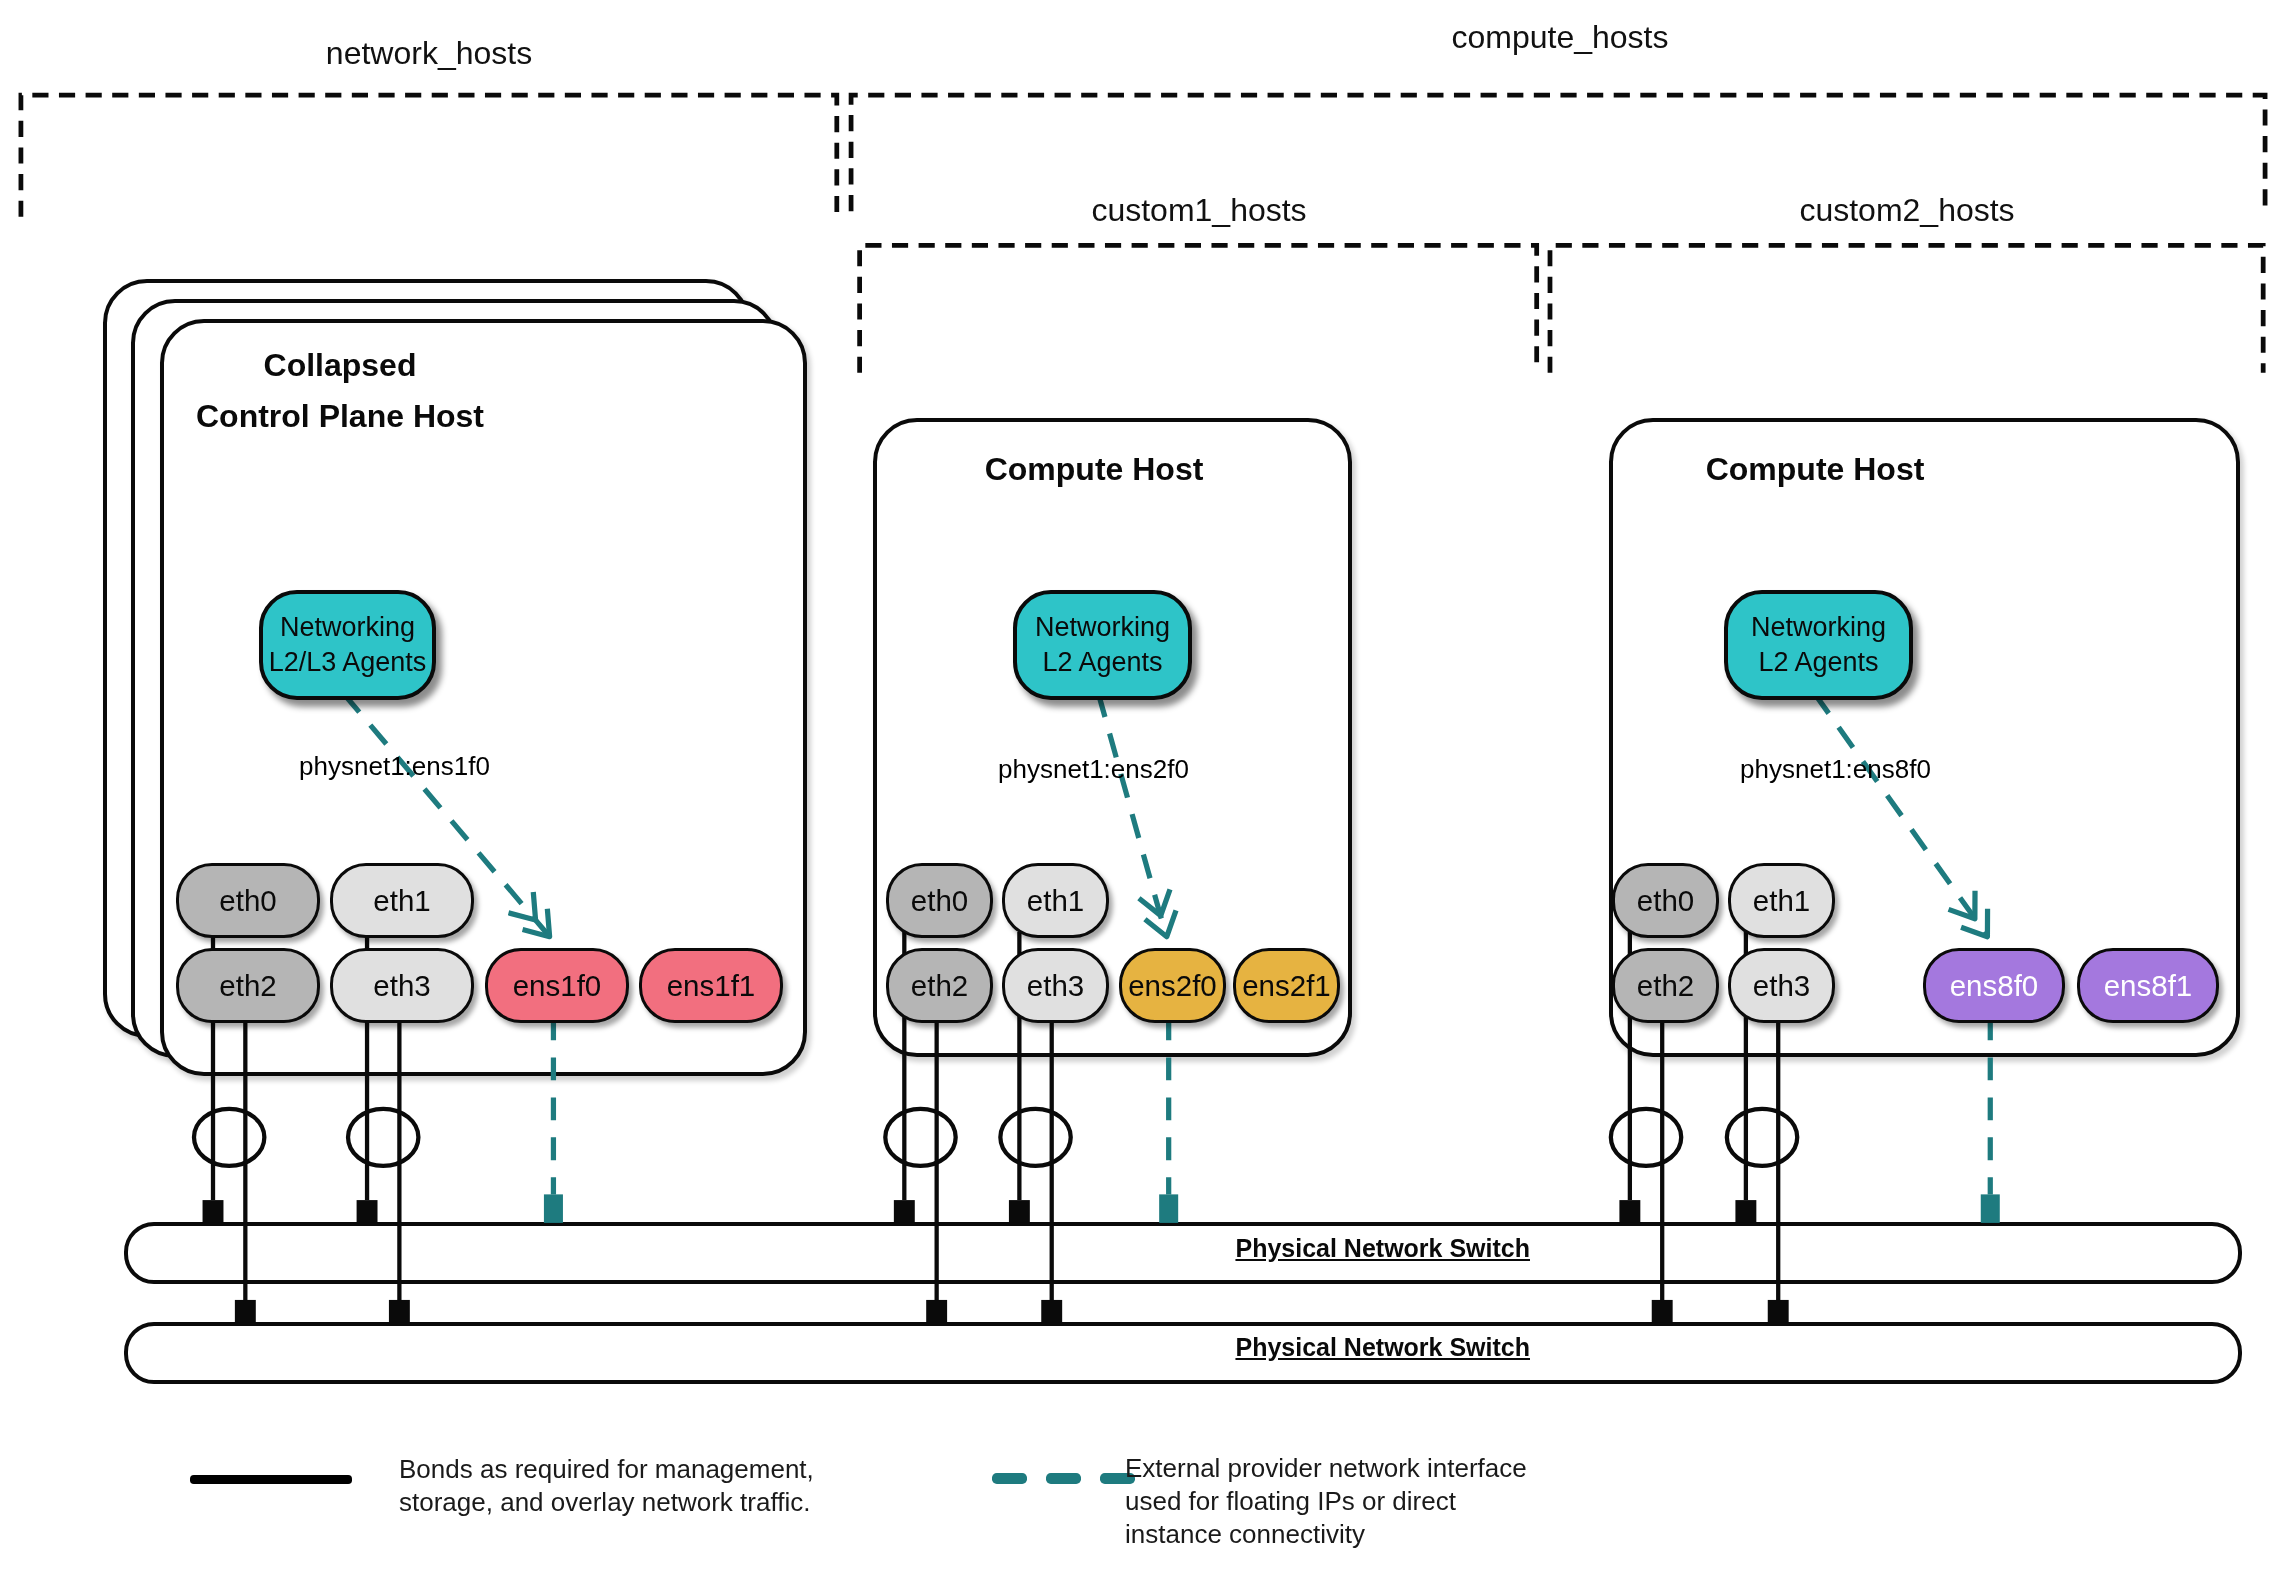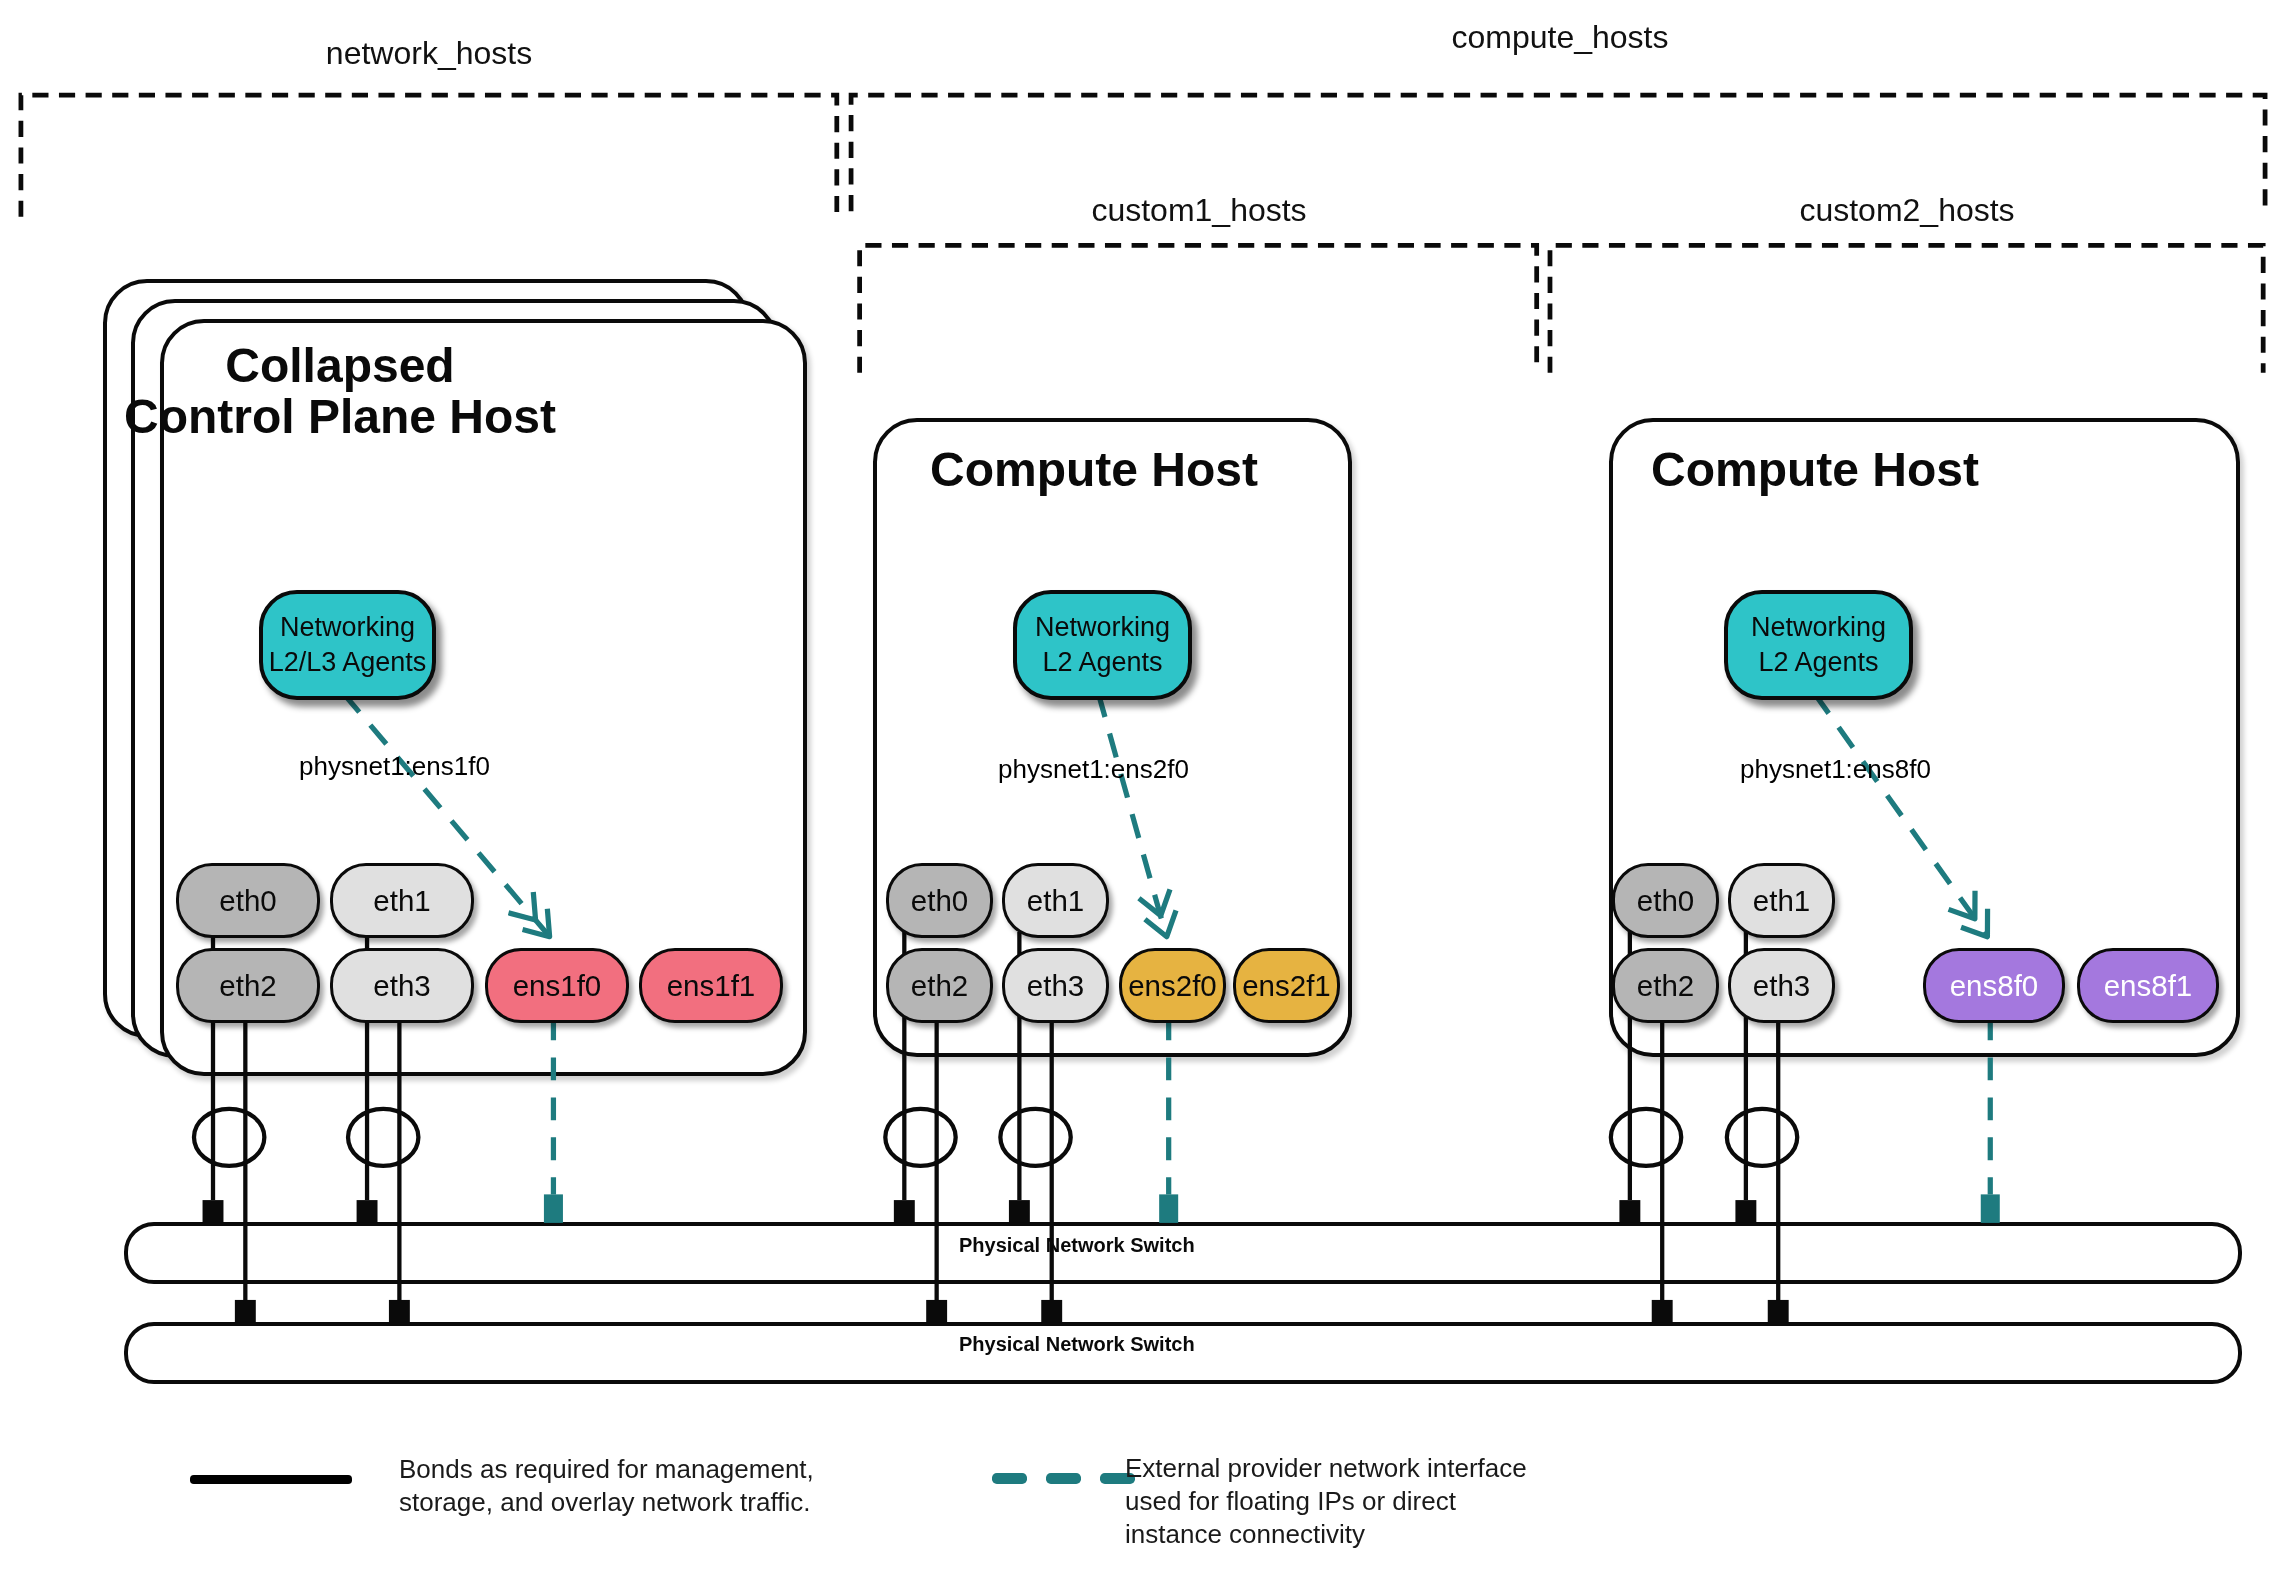--- a/index.html
+++ b/index.html
@@ -5,41 +5,41 @@
   html,body{margin:0;padding:0;background:#ffffff;}
   body{font-family:"Liberation Sans", sans-serif; color:#0a0a0a;}
   .canvas{position:relative;width:2286px;height:1590px;background:#fff;overflow:hidden;}
   svg.layer{position:absolute;left:0;top:0;width:2286px;height:1590px;z-index:2;}
 
   .group-label{position:absolute;text-align:center;font-size:32px;line-height:49px;color:#111;z-index:3;}
   .group-label.small{font-size:32px;}
 
   .host-box{position:absolute;background:#fff;border:4.8px solid #0a0a0a;border-radius:44px;z-index:1;
             box-shadow:3.8px 4.8px 5.7px rgba(0,0,0,0.18);}
-  .host-title{position:absolute;text-align:center;font-weight:bold;font-size:48px;line-height:51px;z-index:3;}
+  .host-title{position:absolute;text-align:center;font-weight:bold;font-size:32px;line-height:51px;z-index:3;}
 
   .agent-box{position:absolute;background:var(--teal);border:4.8px solid #0a0a0a;border-radius:38px;
              display:flex;flex-direction:column;align-items:center;justify-content:center;
              font-size:27px;line-height:35px;text-align:center;z-index:3;
              box-shadow:5.7px 6.7px 6.7px rgba(0,0,0,0.45);}
 
   .physnet{position:absolute;text-align:center;font-size:26px;z-index:3;color:#000;}
 
   .pill{position:absolute;height:69px;border:3.8px solid #0a0a0a;border-radius:36px;
         display:flex;align-items:center;justify-content:center;font-size:29.5px;z-index:3;
         box-shadow:3.8px 4.8px 4.8px rgba(0,0,0,0.35);}
   .gray-d{background:var(--grayD);}
   .gray-l{background:var(--grayL);}
   .pink{background:var(--pink);}
   .amber{background:var(--amber);}
   .purple{background:var(--purple);color:#ffffff;}
 
   .switch-bar{position:absolute;left:124px;width:2110px;height:54px;background:#fff;
               border:4.8px solid #0a0a0a;border-radius:30px;z-index:1;}
-  .switch-label{position:absolute;width:571px;text-align:left;font-weight:bold;font-size:20px;z-index:3;}
+  .switch-label{position:absolute;width:571px;text-align:right;font-weight:bold;font-size:25px;z-index:3;text-decoration:underline;}
 
   .legend-swatch-bond{position:absolute;left:190px;top:1475px;width:162px;height:8.6px;background:#000;border-radius:3.8px;z-index:3;}
   .legend-dash{position:absolute;top:1473px;width:35px;height:10.5px;border-radius:4.8px;background:var(--tealDark);z-index:3;}
   .legend-text{position:absolute;font-size:26px;line-height:33px;color:#1a1a1a;z-index:3;}
 
   :root{
     --teal:#2ec4c8;
     --tealDark:#1e7b7f;
     --grayD:#b5b5b5;
     --grayL:#e0e0e0;

